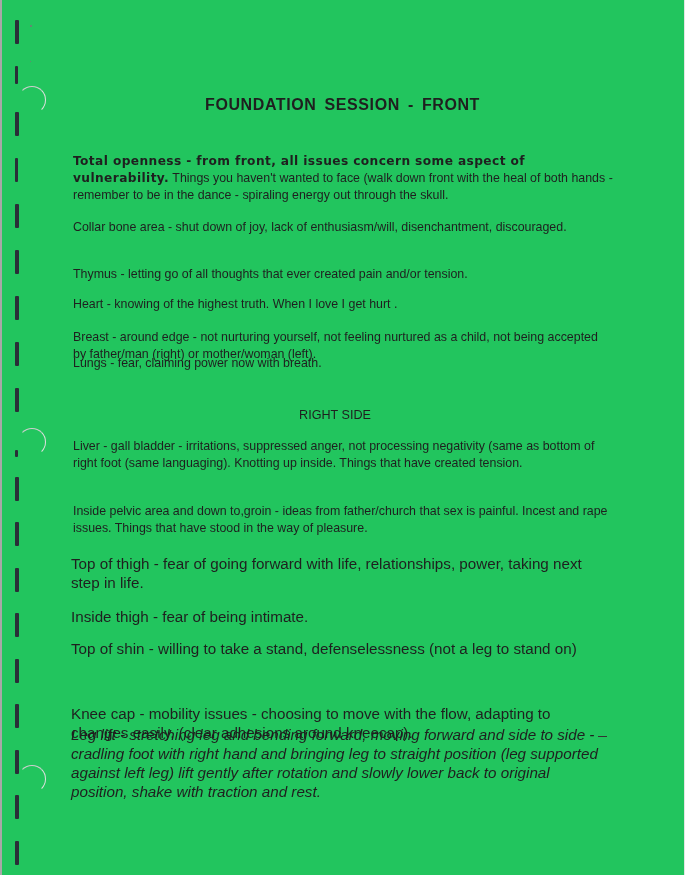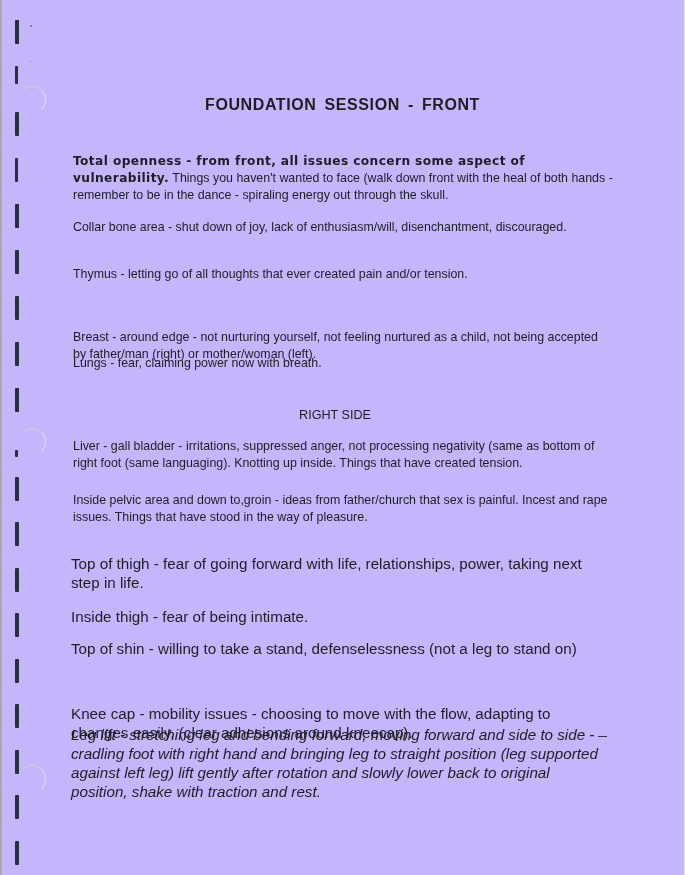--- a/index.html
+++ b/index.html
@@ -12,21 +12,21 @@
     background: #ffffff;
     position: relative;
     overflow: hidden;
     font-family: "Liberation Sans", sans-serif;
     color: #1e1e1e;
   }
   .page {
     position: absolute;
     left: 0; top: 0;
     width: 685px; height: 875px;
-    background: #c4b5fd;
+    background: #22c55e;
   }
   .left-edge {
     position: absolute;
     left: 0; top: 0;
     width: 2px; height: 875px;
     background: #a8a8a8;
   }
   .right-edge {
     position: absolute;
     right: 0; top: 0;
@@ -142,27 +142,28 @@
 
   <div class="title">FOUNDATION SESSION - FRONT</div>
 
   <div class="para" style="top:153px;">
     <span class="lead-bold">Total openness - from front, all issues concern some aspect of vulnerability.</span>
     <span>Things you haven't wanted to face (walk down front with the heal of both hands - remember to be in the dance - spiraling energy out through the skull.</span>
   </div>
 
   <div class="para" style="top:219px;">Collar bone area - shut down of joy, lack of enthusiasm/will, disenchantment, discouraged.</div>
   <div class="para" style="top:266px;">Thymus - letting go of all thoughts that ever created pain and/or tension.</div>
+  <div class="para" style="top:296px;">Heart - knowing of the highest truth.  When I love I get hurt .</div>
   <div class="para" style="top:329px;">Breast - around edge - not nurturing yourself, not feeling nurtured as a child, not being accepted by father/man (right) or mother/woman (left).</div>
   <div class="para" style="top:355px;">Lungs - fear, claiming power now with breath.</div>
 
   <div class="subhead">RIGHT SIDE</div>
 
   <div class="para" style="top:438px;">Liver - gall bladder - irritations, suppressed anger, not processing negativity (same as bottom of right foot (same languaging).  Knotting up inside.  Things that have created tension.</div>
-  <div class="para" style="top:492px;">Inside pelvic area and down to,groin - ideas from father/church that sex is painful. Incest and rape issues.  Things that have stood in the way of pleasure.</div>
+  <div class="para" style="top:503px;">Inside pelvic area and down to,groin - ideas from father/church that sex is painful. Incest and rape issues.  Things that have stood in the way of pleasure.</div>
 
   <div class="para large" style="top:554px;">Top of thigh - fear of going forward with life, relationships, power, taking next step in life.</div>
   <div class="para large" style="top:607px;">Inside thigh - fear of being intimate.</div>
   <div class="para large" style="top:639px;">Top of shin - willing to take a stand, defenselessness (not a leg to stand on)</div>
   <div class="para large" style="top:704px;">Knee cap - mobility issues - choosing to move with the flow, adapting to changes easily.  (clear adhesions around kneecap).</div>
   <div class="para large" style="top:725px;font-style:italic;">Leg lift - stretching leg and bending forward, moving forward and side to side - cradling foot with right hand and bringing leg to straight position (leg supported against left leg) lift gently after rotation and slowly lower back to original position, shake with traction and rest.</div>
 
   <div class="margin-dash"></div>
 </div>
 

